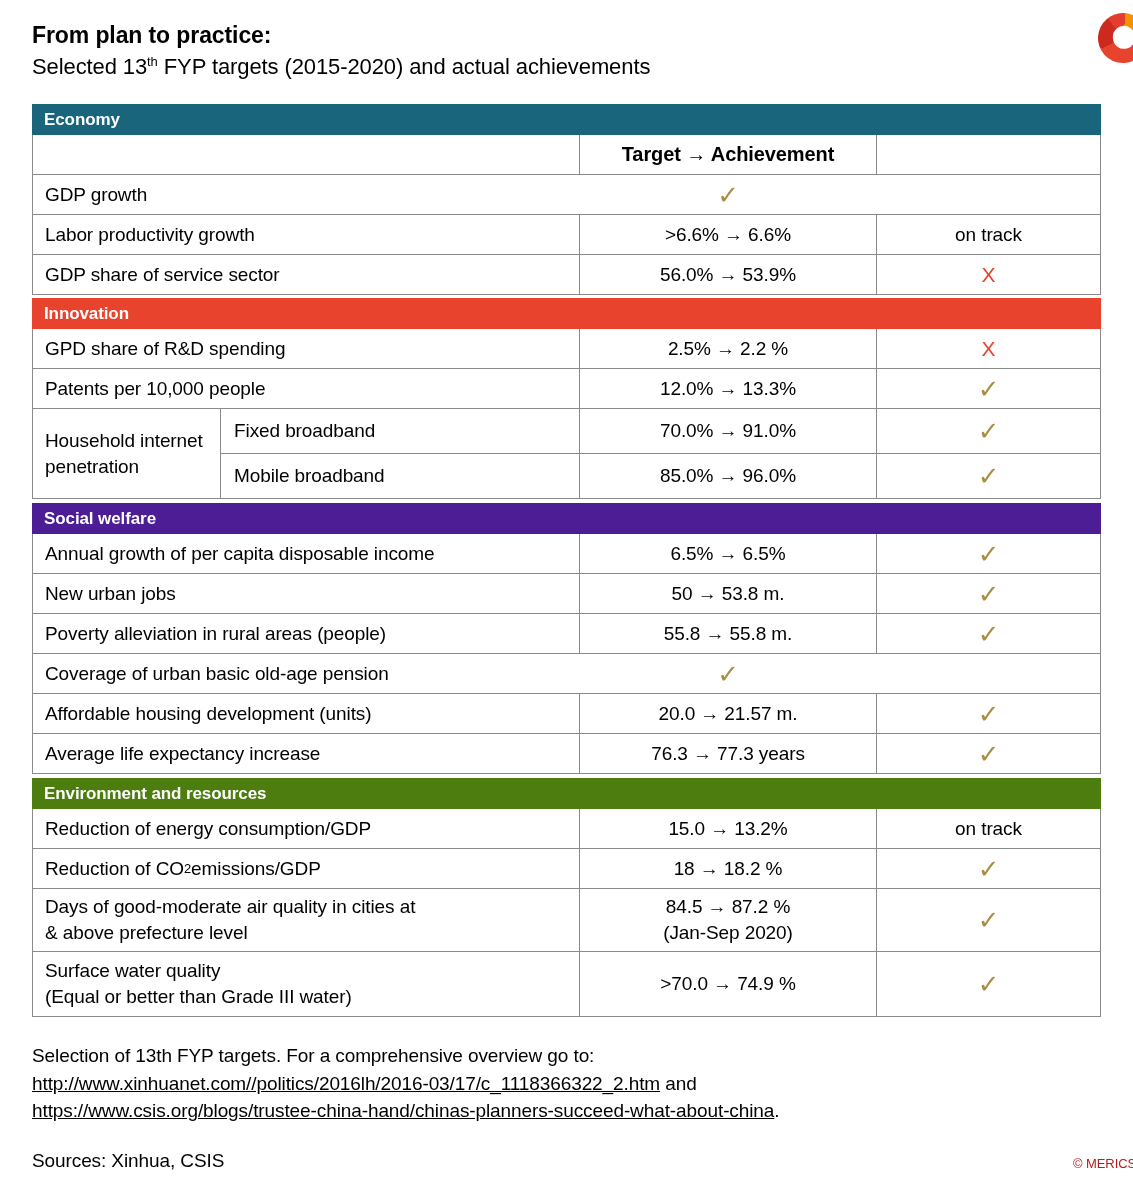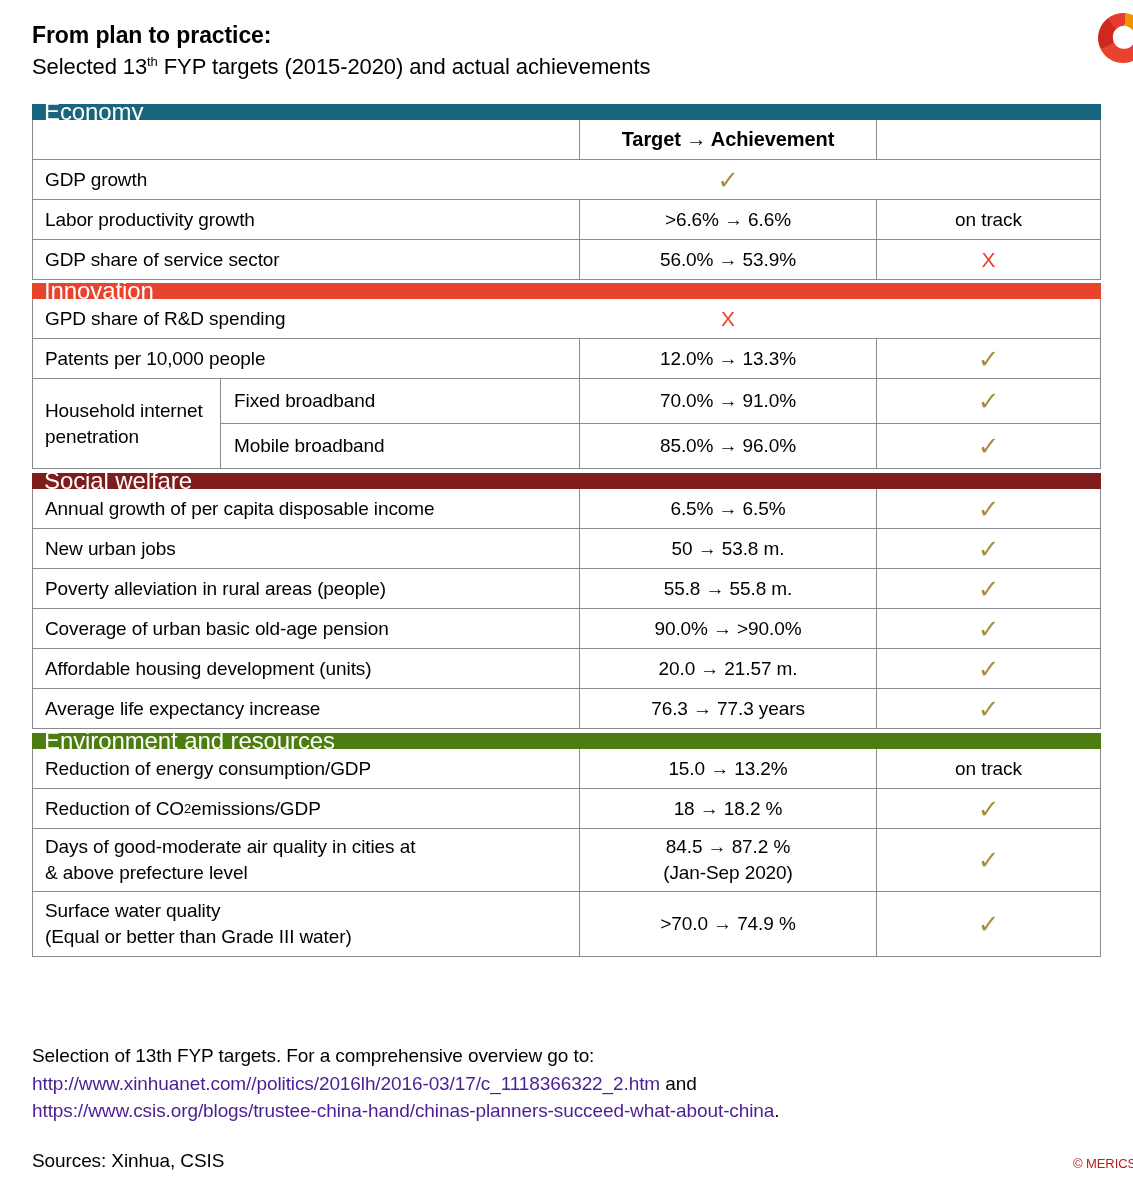--- a/index.html
+++ b/index.html
@@ -28,27 +28,27 @@
       #e8432d 146deg 252deg,
       #cc2a1e 252deg 330deg,
       #e63c2f 330deg 360deg);
   }
   .logo-hole { position: absolute; left: 29%; top: 26%; width: 45%; height: 45%; border-radius: 50%; background: #fff; }
 
   
   .tbl { position: absolute; left: 32px; top: 104px; width: 1069px; }
 
   .bar {
-    height: 16px; display: flex; align-items: center;
+    height: 31px; display: flex; align-items: center;
     padding-left: 12px; box-sizing: border-box;
-    color: #fff; font-weight: normal; font-size: 24px;
+    color: #fff; font-weight: bold; font-size: 17px;
   }
   .bar-economy     { background: #19657b; }
   .bar-innovation  { background: #e8432d; margin-top: 3px; }
-  .bar-social      { background: #7f1d1d; margin-top: 4px; }
+  .bar-social      { background: #4c1d95; margin-top: 4px; }
   .bar-environment { background: #4d7c0f; margin-top: 4px; }
 
   .row {
     display: grid; grid-template-columns: 546px 298px 1fr;
     border-left: 1px solid #8a8a8a; border-right: 1px solid #8a8a8a; border-bottom: 1px solid #8a8a8a;
     box-sizing: border-box; min-height: 40px; background: #fff;
   }
   .row.tall  { min-height: 63px; }
   .row.tall2 { min-height: 65px; }
 
@@ -74,21 +74,21 @@
     font-size: 19px; line-height: 1.35; border-right: 1px solid #8a8a8a; box-sizing: border-box;
   }
   .gsub { display: grid; grid-template-columns: 358px 298px 1fr; min-height: 44px; }
   .gsub.first { border-bottom: 1px solid #8a8a8a; }
   .gsub .cell.sublabel { padding-left: 13px; }
 
   sub { font-size: 13px; }
 
   
   .footnote { position: absolute; left: 32px; top: 1042px; font-size: 19px; line-height: 27.5px; }
-  .foot-link { color: #4c1d95; cursor: pointer; }
+  .foot-link { color: #000000; text-decoration: underline; cursor: pointer; }
 
   .sources   { position: absolute; left: 32px;  top: 1150px; font-size: 19px; }
   .copyright { position: absolute; right: 33px; top: 1156px; font-size: 13px; color: #b91c1c; }
 </style>
 </head>
 <body>
 
 <div class="page">
 
   <div class="title">From plan to practice:</div>
@@ -121,20 +121,21 @@
     <div class="row">
       <div class="cell label">GDP share of service sector</div>
       <div class="cell value">56.0% → 53.9%</div>
       <div class="cell status" data-kind="fail">X</div>
     </div>
 
     <div class="bar bar-innovation">Innovation</div>
 
     <div class="row">
       <div class="cell label">GPD share of R&amp;D spending</div>
+      <div class="cell value">2.5% → 2.2 %</div>
       <div class="cell status" data-kind="fail">X</div>
     </div>
     <div class="row">
       <div class="cell label">Patents per 10,000 people</div>
       <div class="cell value">12.0% → 13.3%</div>
       <div class="cell status" data-kind="check">✓</div>
     </div>
 
     <div class="grouprow">
       <div class="gcell">Household internet penetration</div>
@@ -164,21 +165,20 @@
       <div class="cell value">50 → 53.8 m.</div>
       <div class="cell status" data-kind="check">✓</div>
     </div>
     <div class="row">
       <div class="cell label">Poverty alleviation in rural areas (people)</div>
       <div class="cell value">55.8 → 55.8 m.</div>
       <div class="cell status" data-kind="check">✓</div>
     </div>
     <div class="row">
       <div class="cell label">Coverage of urban basic old-age pension</div>
-      <div class="cell value">90.0% → &gt;90.0%</div>
       <div class="cell status" data-kind="check">✓</div>
     </div>
     <div class="row">
       <div class="cell label">Affordable housing development (units)</div>
       <div class="cell value">20.0 → 21.57 m.</div>
       <div class="cell status" data-kind="check">✓</div>
     </div>
     <div class="row">
       <div class="cell label">Average life expectancy increase</div>
       <div class="cell value">76.3 → 77.3 years</div>

